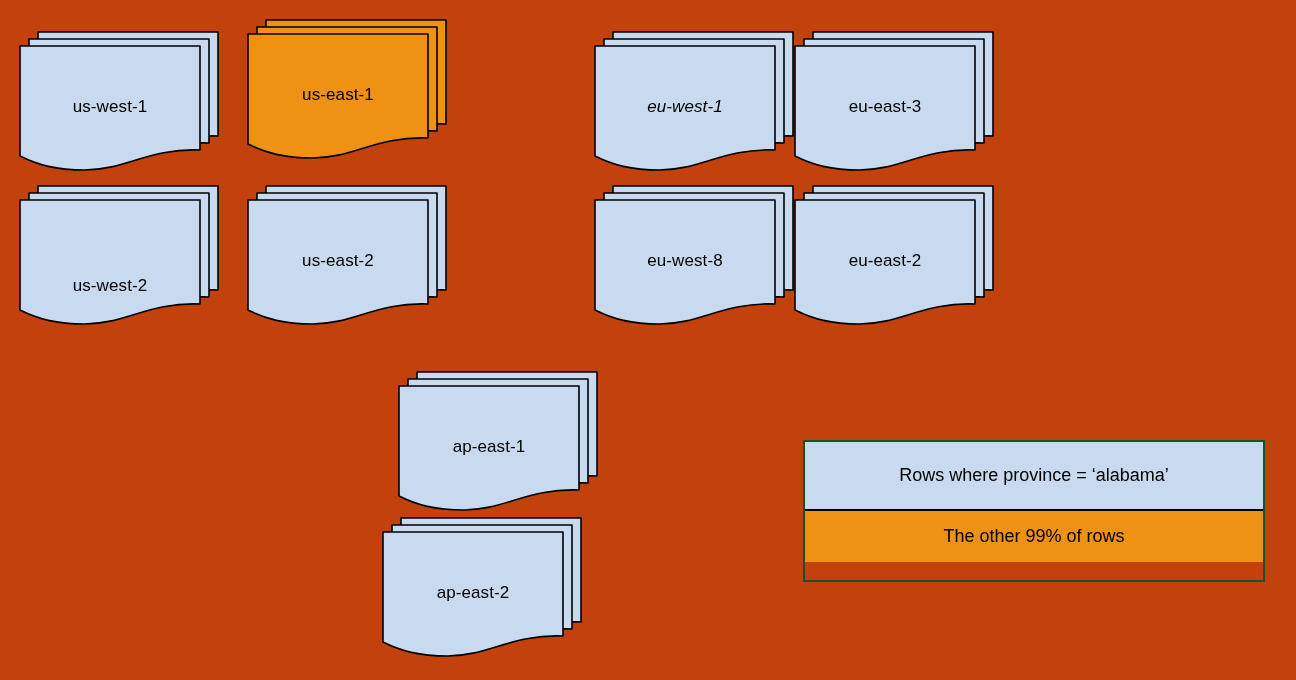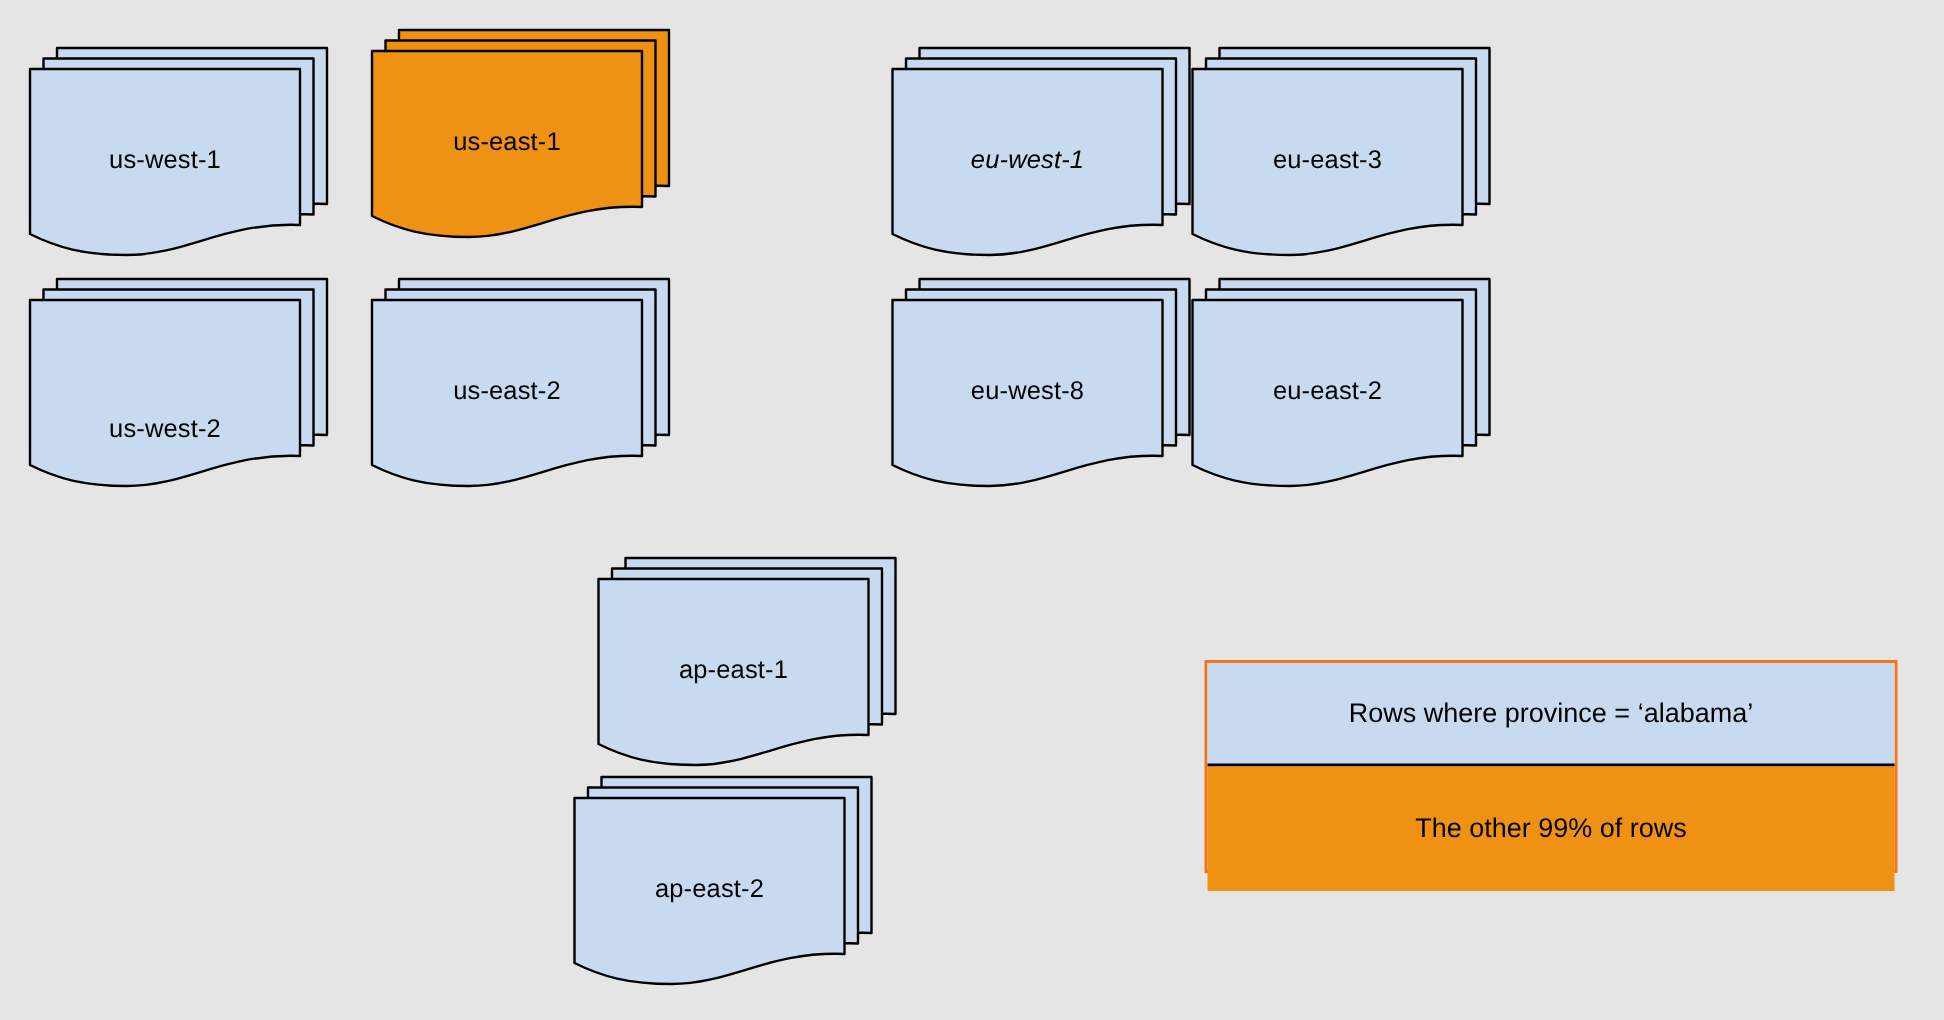--- a/index.html
+++ b/index.html
@@ -9,21 +9,21 @@
     background: #ffffff;
   }
   body {
     font-family: "Liberation Sans", sans-serif;
     -webkit-font-smoothing: antialiased;
   }
   #canvas {
     position: relative;
     width: 1296px;
     height: 680px;
-    background: #e5e5e5;
+    background: #c2410c;
     overflow: hidden;
   }
 
   
   .stack {
     position: absolute;
     width: 200px;
     height: 145px;
   }
   .stack svg {
@@ -46,21 +46,21 @@
     font-size: 17px;
     color: #000000;
     letter-spacing: 0.1px;
     white-space: nowrap;
     pointer-events: none;
   }
 
   
   .legend {
     position: absolute;
-    border: 2px solid #f97316;
+    border: 2px solid #14532d;
     box-sizing: border-box;
   }
   .legend-row {
     display: flex;
     align-items: center;
     justify-content: center;
     box-sizing: border-box;
     font-size: 18px;
     color: #000000;
     white-space: nowrap;
@@ -150,17 +150,17 @@
         <path d="M 18 0 L 198 0 L 198 104 C 147.6 102 122.39999999999999 124 82.8 124 C 54 124 36 119 18 110 Z" fill="#c8daf0" stroke="#000000" stroke-width="1.6" stroke-linejoin="round"></path>
         <path d="M 9 7 L 189 7 L 189 111 C 138.6 109 113.39999999999999 131 73.8 131 C 45 131 27 126 9 117 Z" fill="#c8daf0" stroke="#000000" stroke-width="1.6" stroke-linejoin="round"></path>
         <path d="M 0 14 L 180 14 L 180 118 C 129.6 116 104.39999999999999 138 64.8 138 C 36 138 18 133 0 124 Z" fill="#c8daf0" stroke="#000000" stroke-width="1.6" stroke-linejoin="round"></path>
       </svg>
       <div class="stack-label" style="top: 14px;">ap-east-2</div>
     </div>
     <div class="legend" style="left: 803px; top: 440px; width: 462px; height: 142px;">
       <div class="legend-row top" style="background: rgb(200, 218, 240); height: 69px;">
         <span>Rows where province = ‘alabama’</span>
       </div>
-      <div class="legend-row" style="background: rgb(239, 145, 19); height: 83px;">
+      <div class="legend-row" style="background: rgb(239, 145, 19); height: 51px;">
         <span>The other 99% of rows</span>
       </div>
     </div>
   </div>
 
 </body></html>

